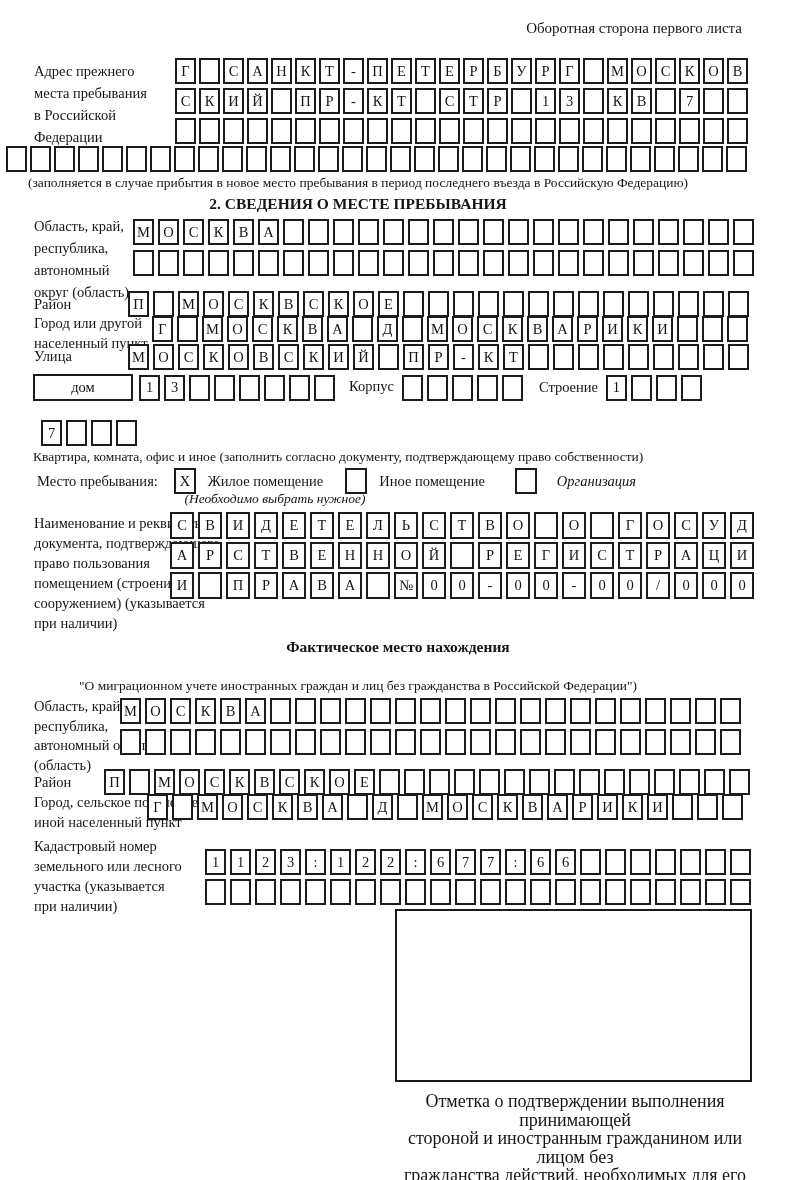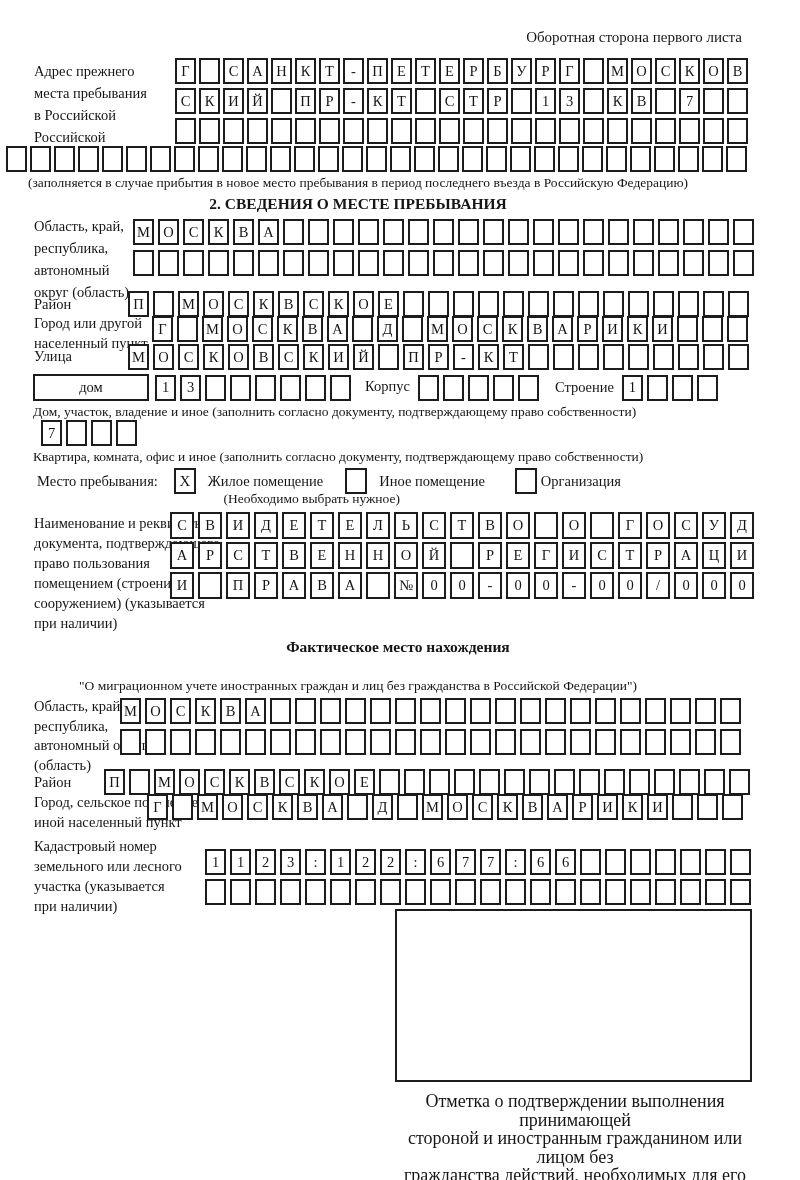--- a/index.html
+++ b/index.html
@@ -35,27 +35,27 @@
   }
   .flexline{display:flex;align-items:center;}
   .stampbox{box-sizing:border-box;border:2px solid #1c1c1c;background:#fff;}
   .stampnote{font-size:18px;line-height:18.5px;text-align:center;}
 </style>
 </head>
 <body>
 
 <div id="page">
 
-  <div class="abs hdr" style="top:29px;right:58px;font-family:Liberation Serif, serif;">Оборотная сторона первого листа</div>
+  <div class="abs hdr" style="top:20px;right:58px;font-family:Liberation Serif, serif;">Оборотная сторона первого листа</div>
 
   <div class="abs lbl" style="top:60px;left:34px;width:145px;">
     <div>Адрес прежнего</div>
     <div>места пребывания</div>
     <div>в Российской</div>
-    <div>Российской</div>
+    <div>Федерации</div>
   </div>
   <div class="row g3 abs" style="top:58px;left:175px;">
       <span class="cell">Г</span>
       <span class="cell"></span>
       <span class="cell">С</span>
       <span class="cell">А</span>
       <span class="cell">Н</span>
       <span class="cell">К</span>
       <span class="cell">Т</span>
       <span class="cell">-</span>
@@ -309,21 +309,21 @@
       <span class="cell"></span>
       <span class="cell"></span>
       <span class="cell"></span>
       <span class="cell"></span>
       <span class="cell"></span>
       <span class="cell"></span>
       <span class="cell"></span>
     </div>
 
   <div class="abs flexline" style="top:374px;left:33px;">
-    <div class="bigfield" style="width:116px;">дом</div>
+    <div class="bigfield" style="width:100px;">дом</div>
     <div class="row" style="margin-left:6px;">
         <span class="cell">1</span>
         <span class="cell">3</span>
         <span class="cell"></span>
         <span class="cell"></span>
         <span class="cell"></span>
         <span class="cell"></span>
         <span class="cell"></span>
         <span class="cell"></span>
       </div>
@@ -336,42 +336,41 @@
         <span class="cell"></span>
       </div>
     <div class="inline-lbl" style="margin:0 8px 0 16px;">Строение</div>
     <div class="row">
         <span class="cell">1</span>
         <span class="cell"></span>
         <span class="cell"></span>
         <span class="cell"></span>
       </div>
   </div>
-  <div class="abs note" style="top:404px;left:33px;">Дом, участок, владение и иное (заполнить согласно документу, подтверждающему право собственности)</div>
 
   <div class="abs flexline" style="top:420px;left:33px;">
     <div class="row" style="margin-left:8px;">
         <span class="cell">7</span>
         <span class="cell"></span>
         <span class="cell"></span>
         <span class="cell"></span>
       </div>
   </div>
   <div class="abs note" style="top:449px;left:33px;">Квартира, комната, офис и иное (заполнить согласно документу, подтверждающему право собственности)</div>
 
   <div class="abs flexline" style="top:468px;left:37px;">
     <div class="inline-lbl">Место пребывания:</div>
     <div class="chk" style="margin-left:16px;">X</div>
     <div class="inline-lbl" style="margin-left:12px;">Жилое помещение</div>
     <div class="chk" style="margin-left:22px;"></div>
     <div class="inline-lbl" style="margin-left:12px;">Иное помещение</div>
     <div class="chk" style="margin-left:30px;"></div>
-    <div class="inline-lbl" style="margin-left:4px;">Организация</div>
-  </div>
-  <div class="abs note" style="top:491px;left:150px;width:250px;text-align:right;">(Необходимо выбрать нужное)</div>
+    <div class="inline-lbl" style="margin-left:20px;font-style:italic;">Организация</div>
+  </div>
+  <div class="abs note" style="top:491px;left:150px;width:250px;text-align:center;font-style:italic;">(Необходимо выбрать нужное)</div>
 
   <div class="abs lbl tight" style="top:513px;left:34px;width:210px;">
     <div>Наименование и реквизиты</div>
     <div>документа, подтверждающего</div>
     <div>право пользования</div>
     <div>помещением (строением,</div>
     <div>сооружением) (указывается</div>
     <div>при наличии)</div>
   </div>
   <div class="row wide abs" style="top:512px;left:170px;">

